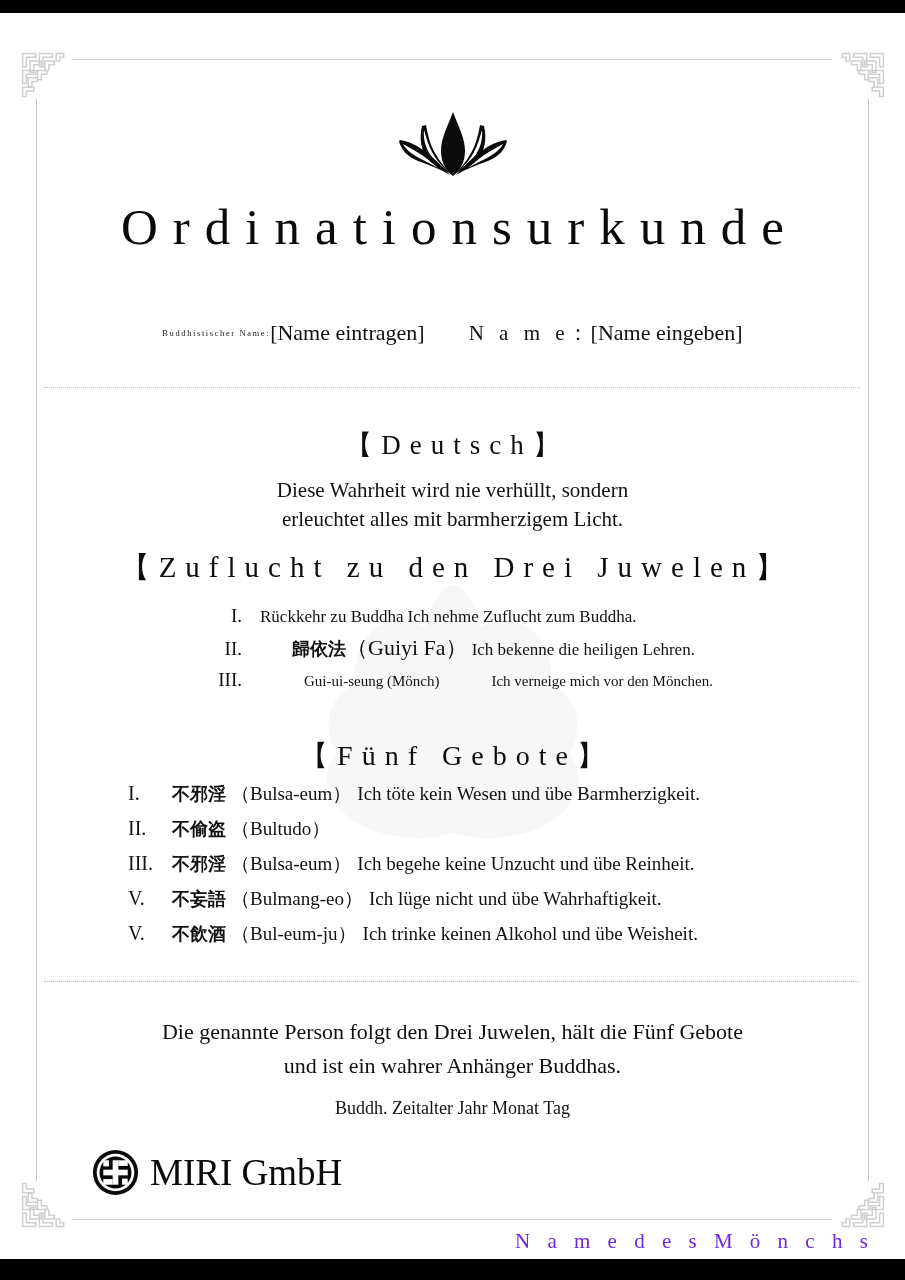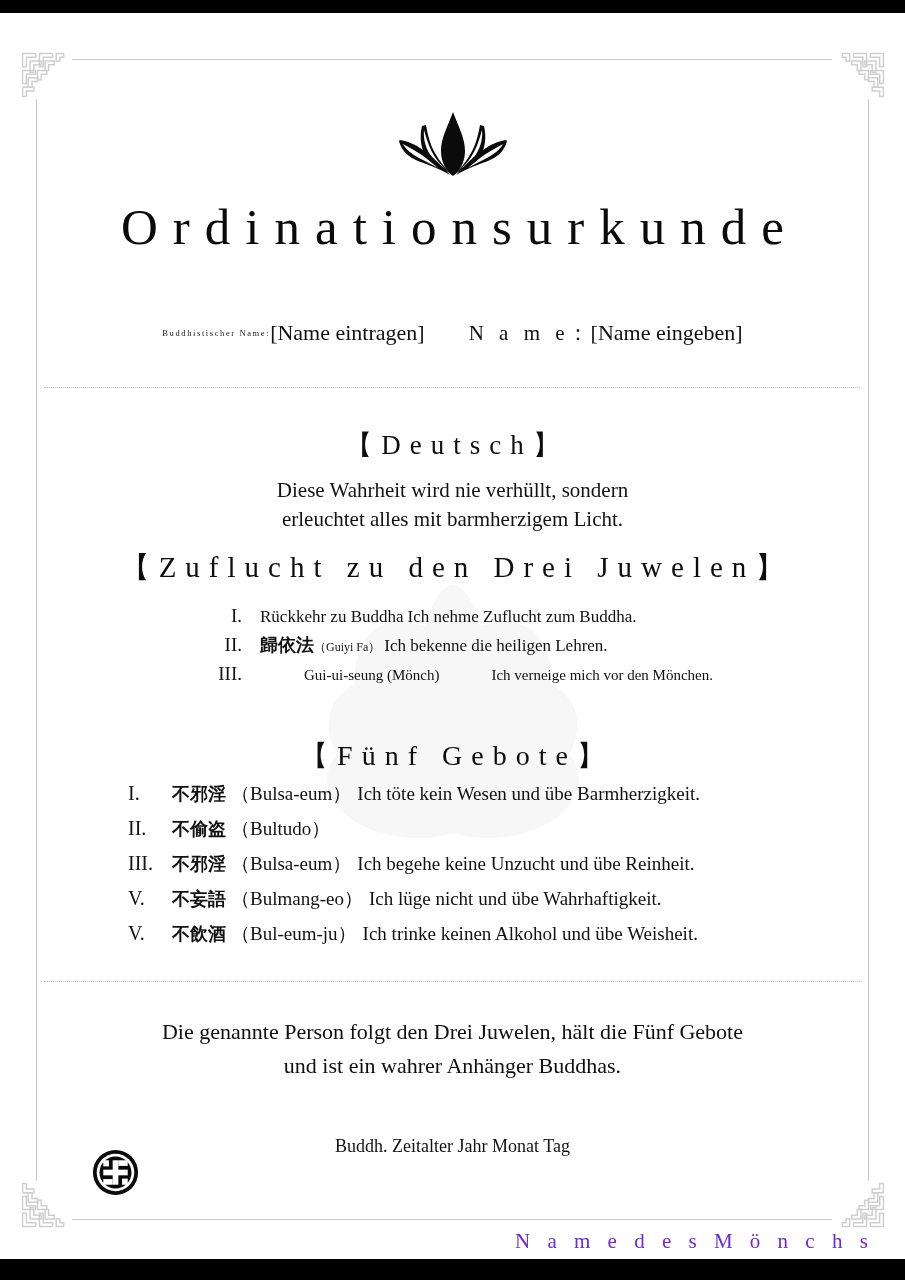--- a/index.html
+++ b/index.html
@@ -196,22 +196,23 @@
     flex: none;
   }
   .refuge-row .body { padding-left: 18px; }
   .r1 { padding-left: 200px; }
   .r2 { padding-left: 200px; }
   .r3 { padding-left: 200px; }
   .refuge-row .cjk {
     font-family: "DejaVu Sans", sans-serif;
     font-weight: 700;
     font-size: 18px;
-  }
-  .sz-18 { font-size: 12px; }
+    margin-left: 32px;
+  }
+  .sz-18 { font-size: 22px; }
   .sz-17 { font-size: 17px; }
   .sz-15 { font-size: 15px; margin-left: 44px; }
 
   
   .precept-list {
     position: absolute;
     left: 0;
     top: 768px;
     width: 905px;
   }
@@ -249,21 +250,21 @@
     text-align: center;
     font-size: 22px;
     line-height: 34px;
     color: #0f0f0f;
   }
   .closing div { white-space: nowrap; }
 
   .date-line {
     position: absolute;
     left: 0;
-    top: 1123px;
+    top: 1085px;
     width: 905px;
     text-align: center;
     font-size: 18px;
     color: #111;
   }
 
   
   .brand {
     position: absolute;
     left: 92px;
@@ -478,18 +479,19 @@
           <g fill="#ffffff">
             <rect x="44" y="24" width="12" height="52"></rect>
             <rect x="24" y="44" width="52" height="12"></rect>
             <rect x="24" y="24" width="12" height="13"></rect>
             <rect x="64" y="63" width="12" height="13"></rect>
             <rect x="56" y="24" width="20" height="12"></rect>
             <rect x="24" y="64" width="20" height="12"></rect>
           </g>
         </svg>
       </div>
+      <div class="brand-name">MIRI GmbH</div>
     </div>
 
     <div class="monk-line">N a m e   d e s   M ö n c h s</div>
 
   </div>
 </div>
 
 </body></html>

